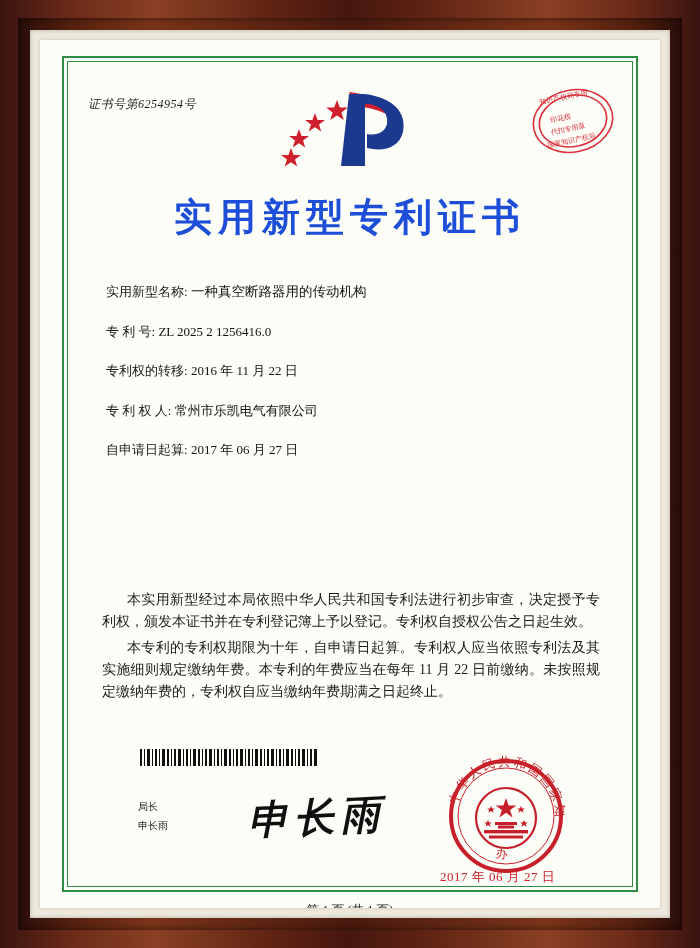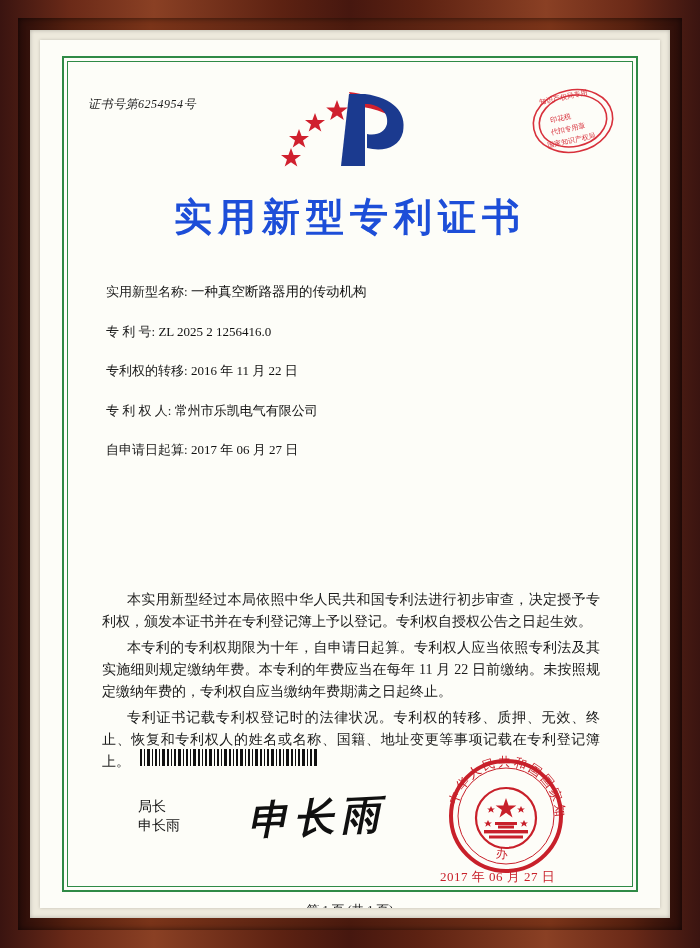--- a/index.html
+++ b/index.html
@@ -160,21 +160,21 @@
     top: 709px;
     width: 178px;
     height: 17px;
   }
 
   
   .sig-block {
     position: absolute;
     left: 98px;
     top: 757px;
-    font-size: 14px;
+    font-size: 10px;
     line-height: 19px;
     color: #161616;
     font-family: "Liberation Serif", serif;
   }
   .handwriting {
     position: absolute;
     left: 208px;
     top: 750px;
     font-size: 40px;
     font-style: italic;
@@ -280,21 +280,20 @@
       </div>
       <div class="field-row">
         <span class="field-label">自申请日起算:</span>
         <span class="field-value">2017 年 06 月 27 日</span>
       </div>
     </div>
 
     <div class="body-text">
       <p>本实用新型经过本局依照中华人民共和国专利法进行初步审查，决定授予专利权，颁发本证书并在专利登记簿上予以登记。专利权自授权公告之日起生效。</p>
       <p>本专利的专利权期限为十年，自申请日起算。专利权人应当依照专利法及其实施细则规定缴纳年费。本专利的年费应当在每年 11 月 22 日前缴纳。未按照规定缴纳年费的，专利权自应当缴纳年费期满之日起终止。</p>
-      <p>专利证书记载专利权登记时的法律状况。专利权的转移、质押、无效、终止、恢复和专利权人的姓名或名称、国籍、地址变更等事项记载在专利登记簿上。</p>
     </div>
 
     <div class="barcode">
       <svg viewBox="0 0 178 17" width="178" height="17" preserveAspectRatio="none" aria-hidden="true">
         <g fill="#111">
           <rect x="0" y="0" width="2" height="17"></rect>
             <rect x="4" y="0" width="1" height="17"></rect>
           <rect x="7" y="0" width="3" height="17"></rect>
             <rect x="12" y="0" width="1" height="17"></rect>
           <rect x="15" y="0" width="2" height="17"></rect>

